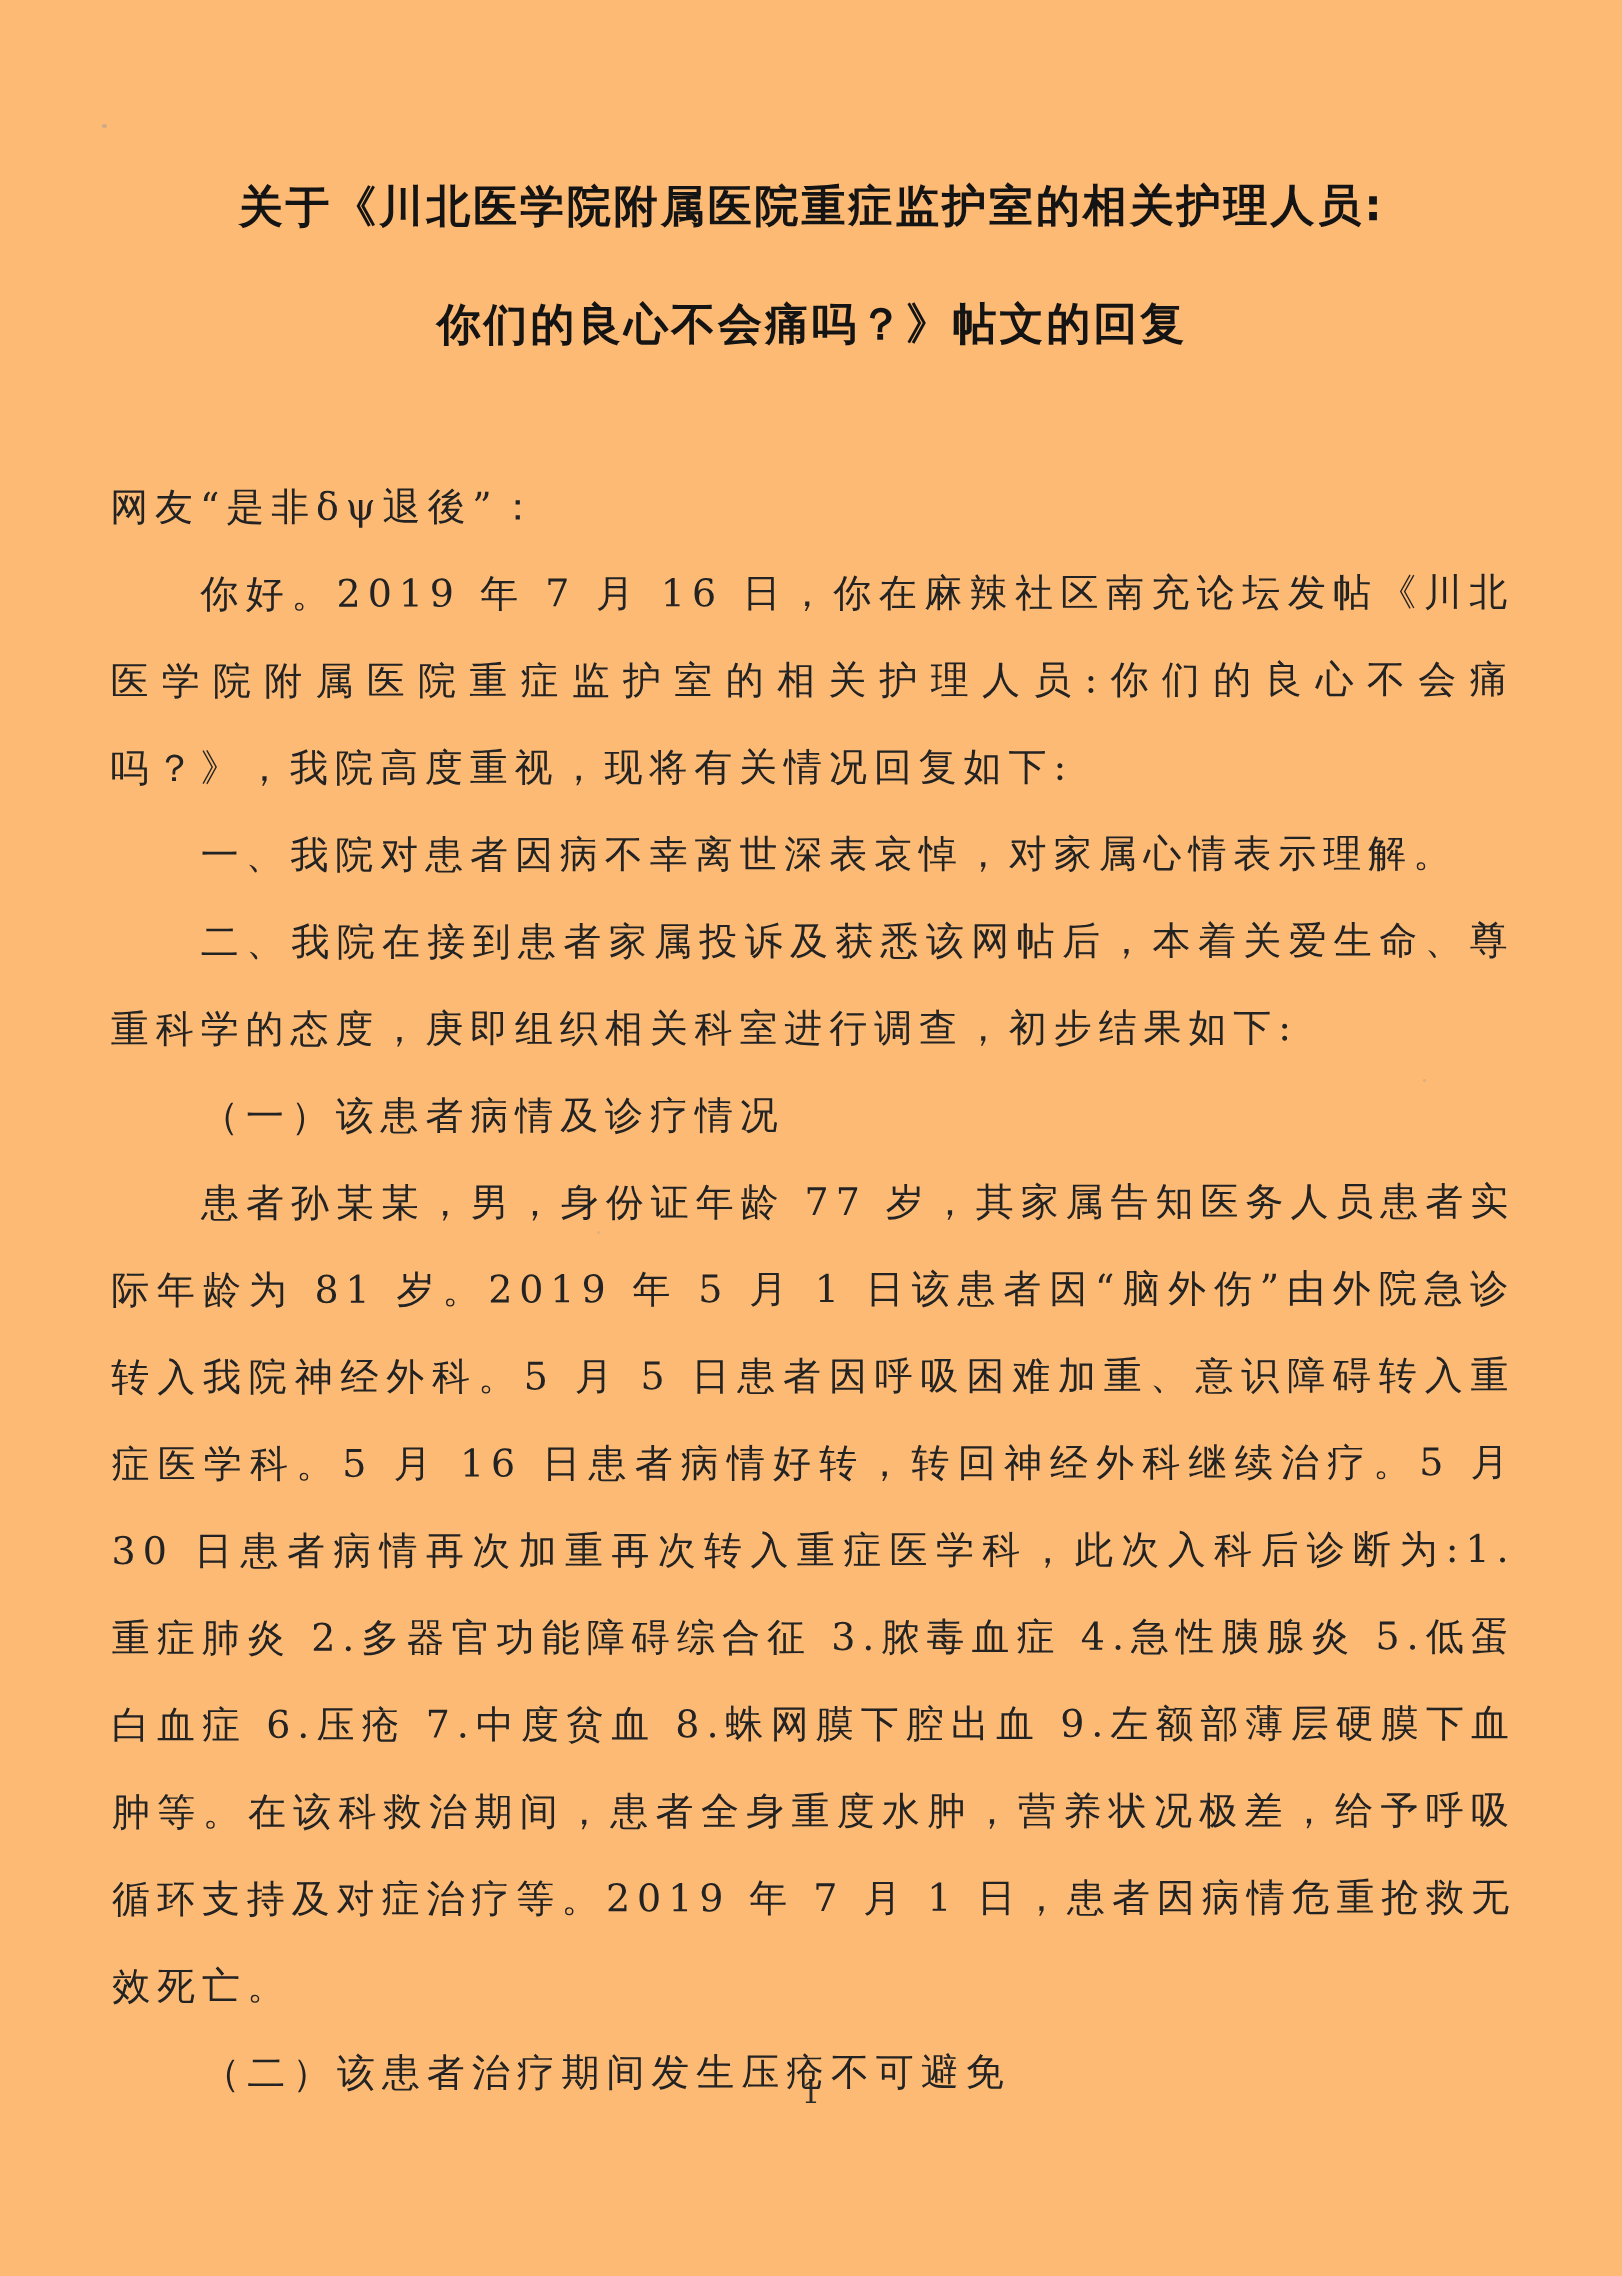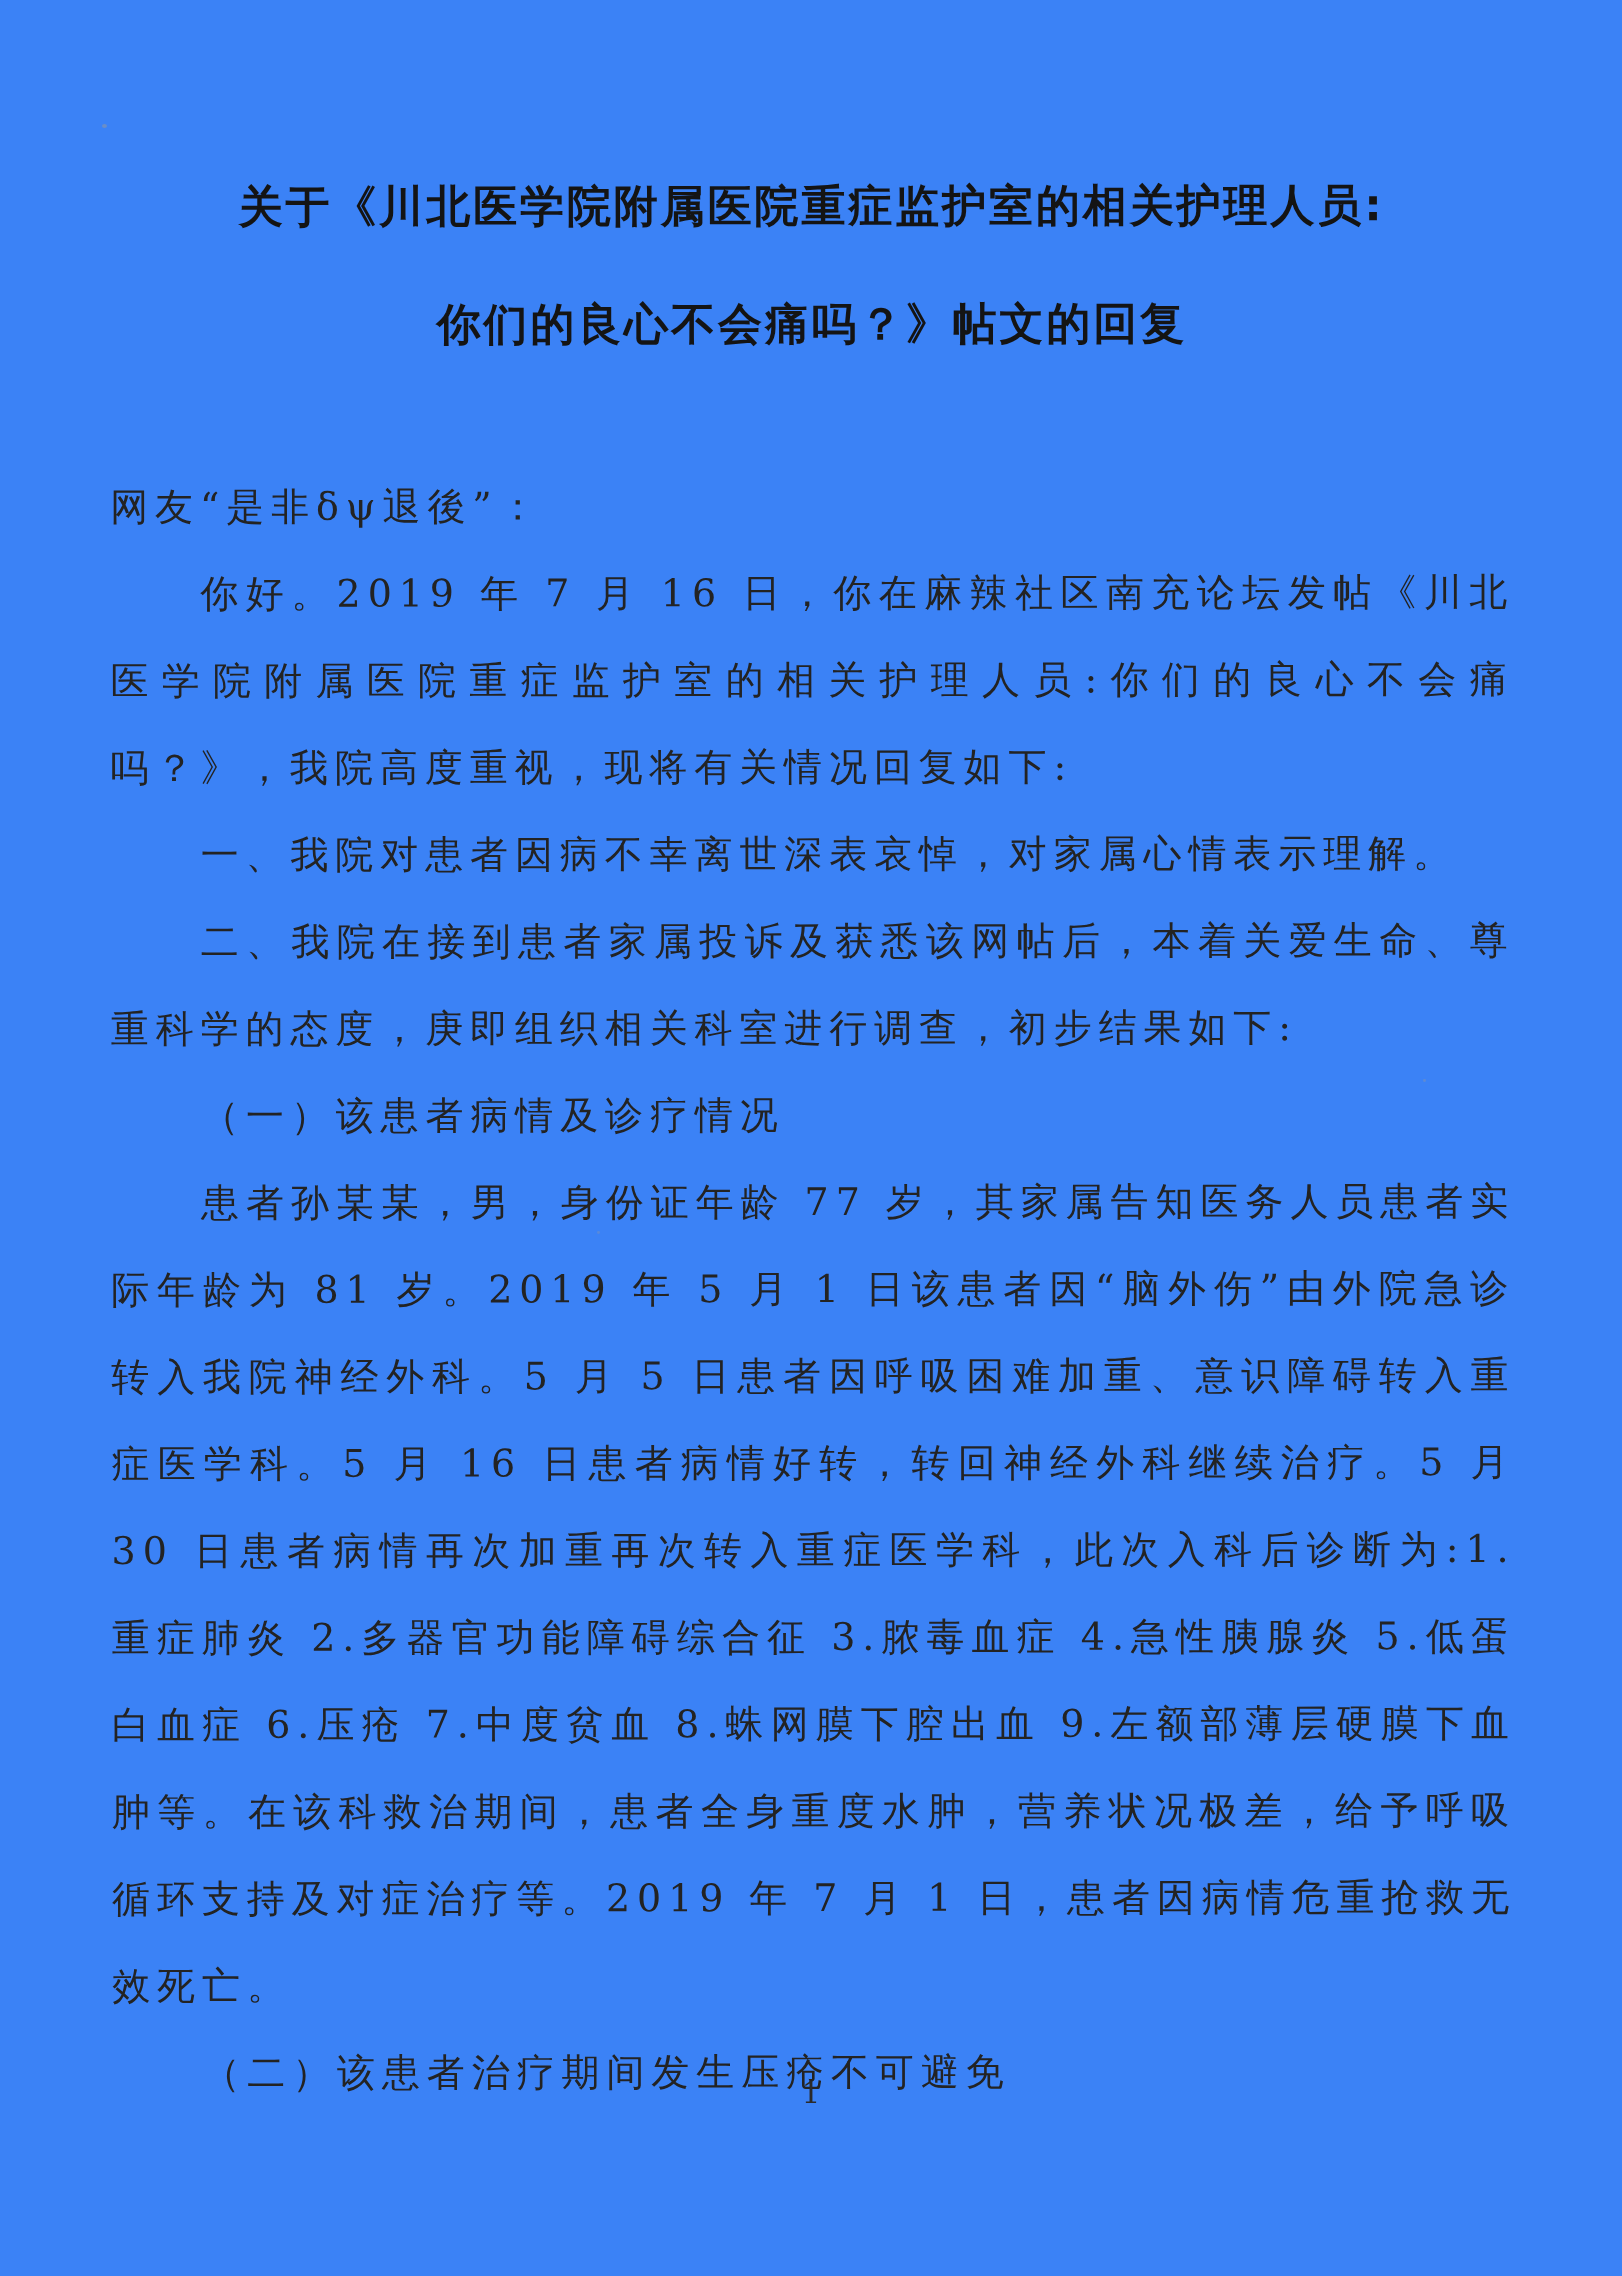--- a/index.html
+++ b/index.html
@@ -5,21 +5,21 @@
   html, body {
     margin: 0;
     padding: 0;
     background: #e8e8e8;
   }
   .page {
     position: relative;
     width: 1622px;
     height: 2277px;
     margin: 0 auto;
-    background: #3b82f6;
+    background: #fdba74;
     overflow: hidden;
     box-shadow: 0 0 5.9px rgba(0,0,0,.18);
   }
   
   .speck {
     position: absolute;
     background: #9a9a9a;
     border-radius: 50%;
     opacity: .5;
   }

